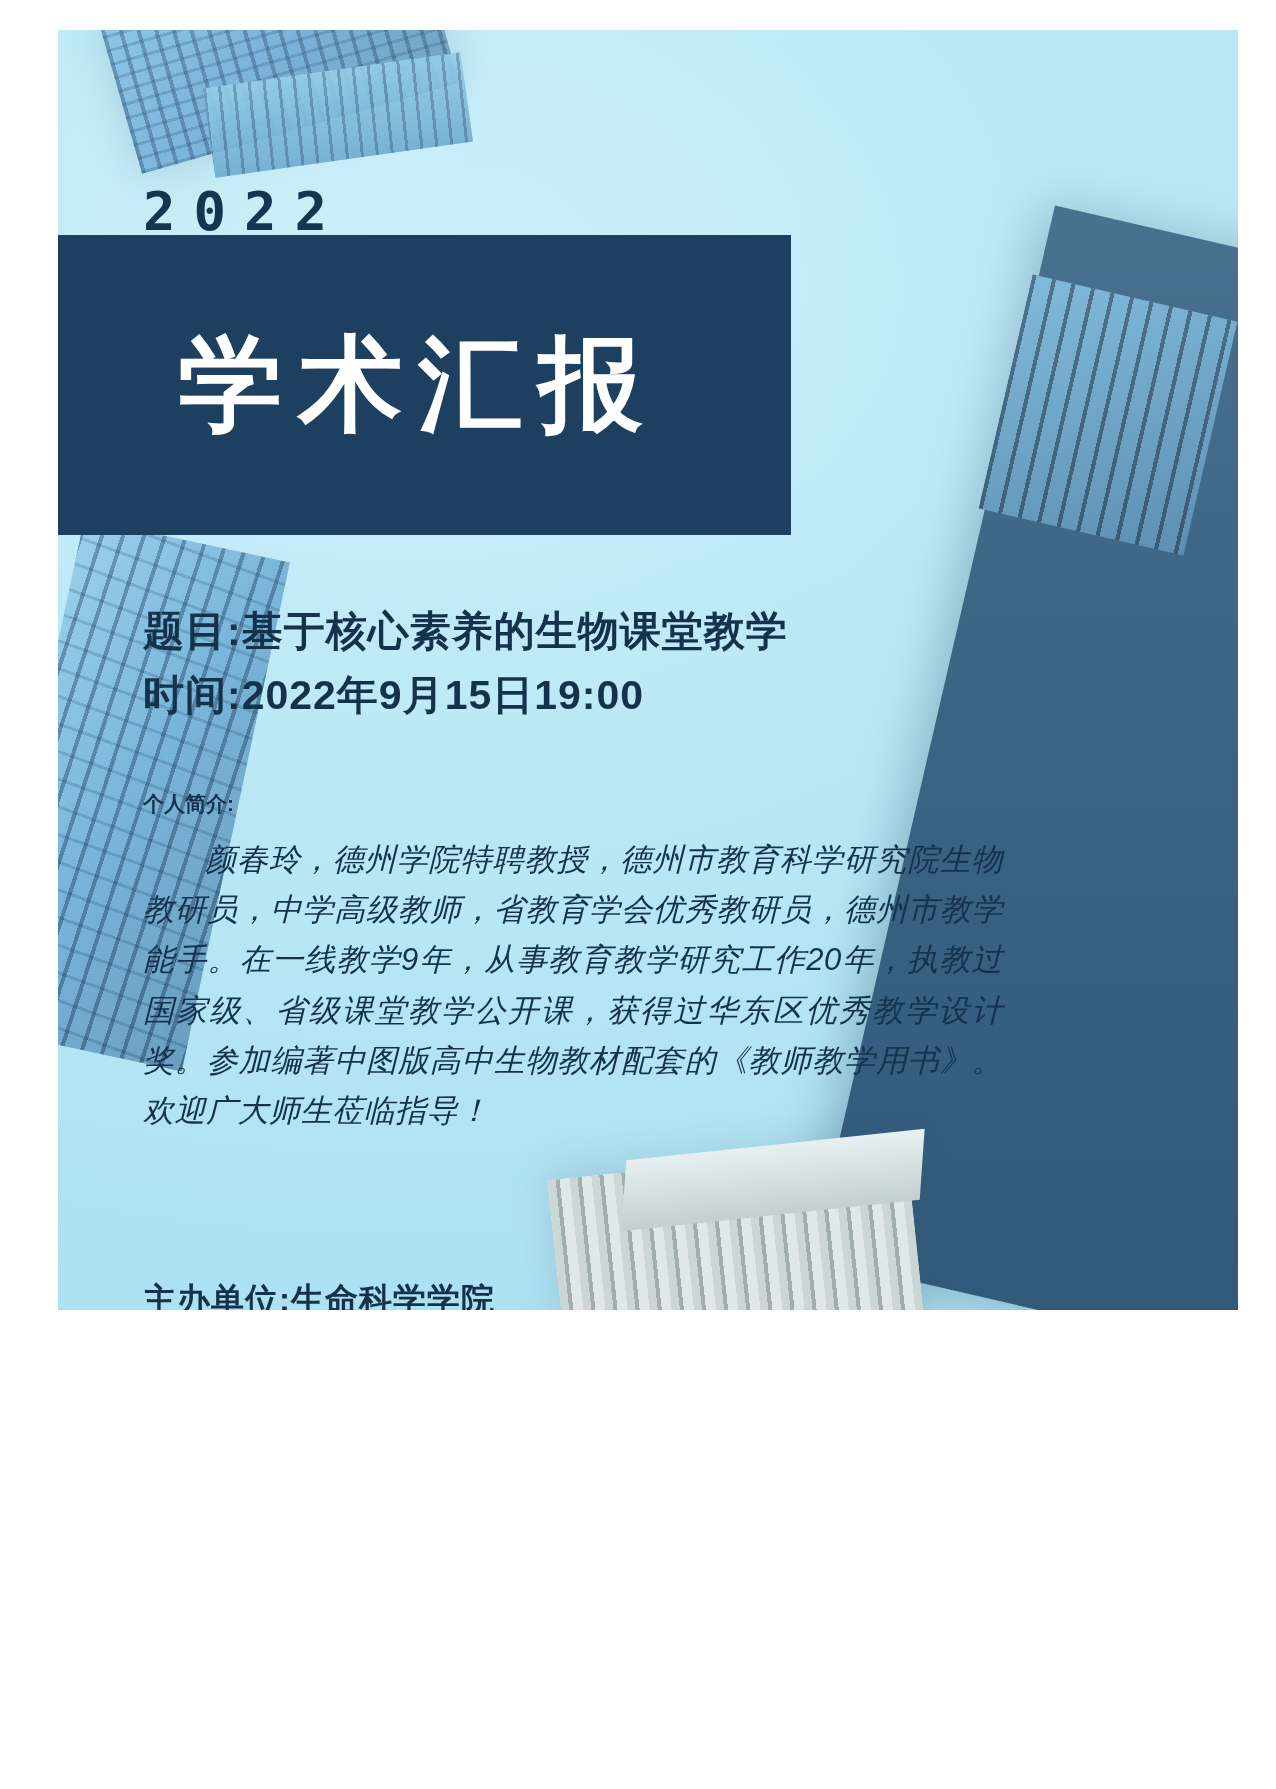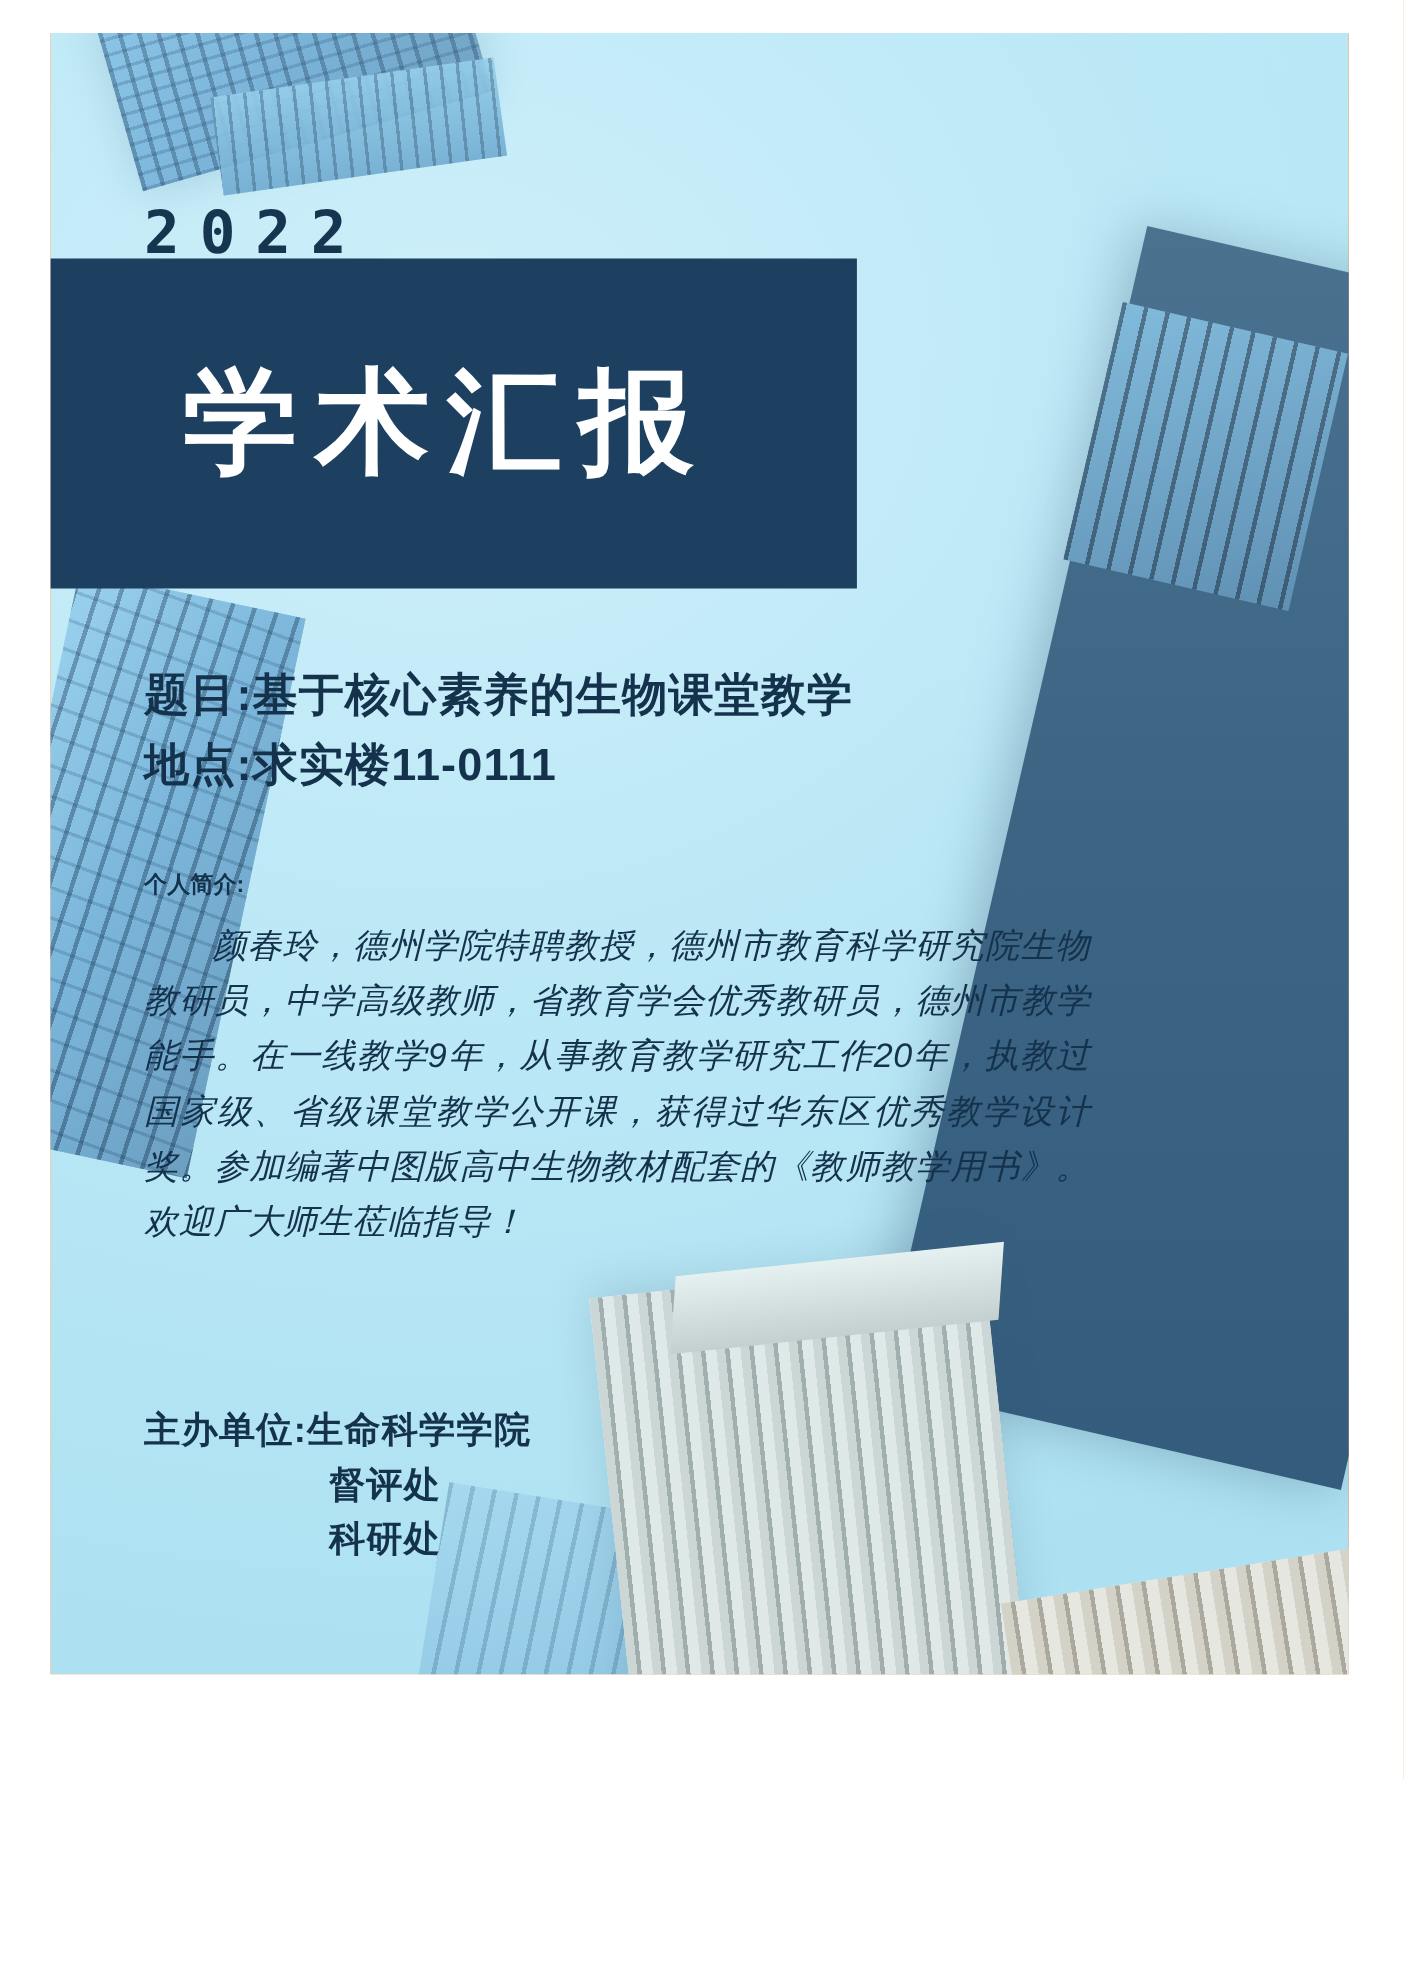--- a/index.html
+++ b/index.html
@@ -10,26 +10,26 @@
   body {
     width: 1276px;
     height: 1789px;
     font-family: "Liberation Sans", "DejaVu Sans", sans-serif;
     overflow: hidden;
   }
 
   
   .poster {
     position: absolute;
-    left: 46px;
+    left: 58px;
     top: 30px;
     width: 1180px;
-    height: 1492px;
+    height: 1280px;
     overflow: hidden;
-    background: #f97316;
+    background: #f9a8d4;
   }
 
   
   .sky {
     position: absolute;
     inset: 0;
     background:
       radial-gradient(ellipse 120% 80% at 30% 20%, #d6f2fb 0%, #bde8f6 45%, #a9dff0 100%);
   }
 
@@ -275,21 +275,21 @@
   <div class="content">
 
     <div class="year">2022</div>
 
     <div class="title-band">
       <div class="title-cn">学术汇报</div>
     </div>
 
     <div class="meta">
       <div>题目:基于核心素养的生物课堂教学</div>
-      <div>地点:求实楼11-0111</div>
+      <div>时间:2022年9月15日19:00</div>
     </div>
 
     <div class="bio-label">个人简介:</div>
     <div class="bio-body">颜春玲，德州学院特聘教授，德州市教育科学研究院生物教研员，中学高级教师，省教育学会优秀教研员，德州市教学能手。在一线教学9年，从事教育教学研究工作20年，执教过国家级、省级课堂教学公开课，获得过华东区优秀教学设计奖。参加编著中图版高中生物教材配套的《教师教学用书》。欢迎广大师生莅临指导！</div>
 
     <div class="host">
       <div>主办单位:生命科学学院</div>
       <div class="host-sub">督评处</div>
       <div class="host-sub">科研处</div>
     </div>

